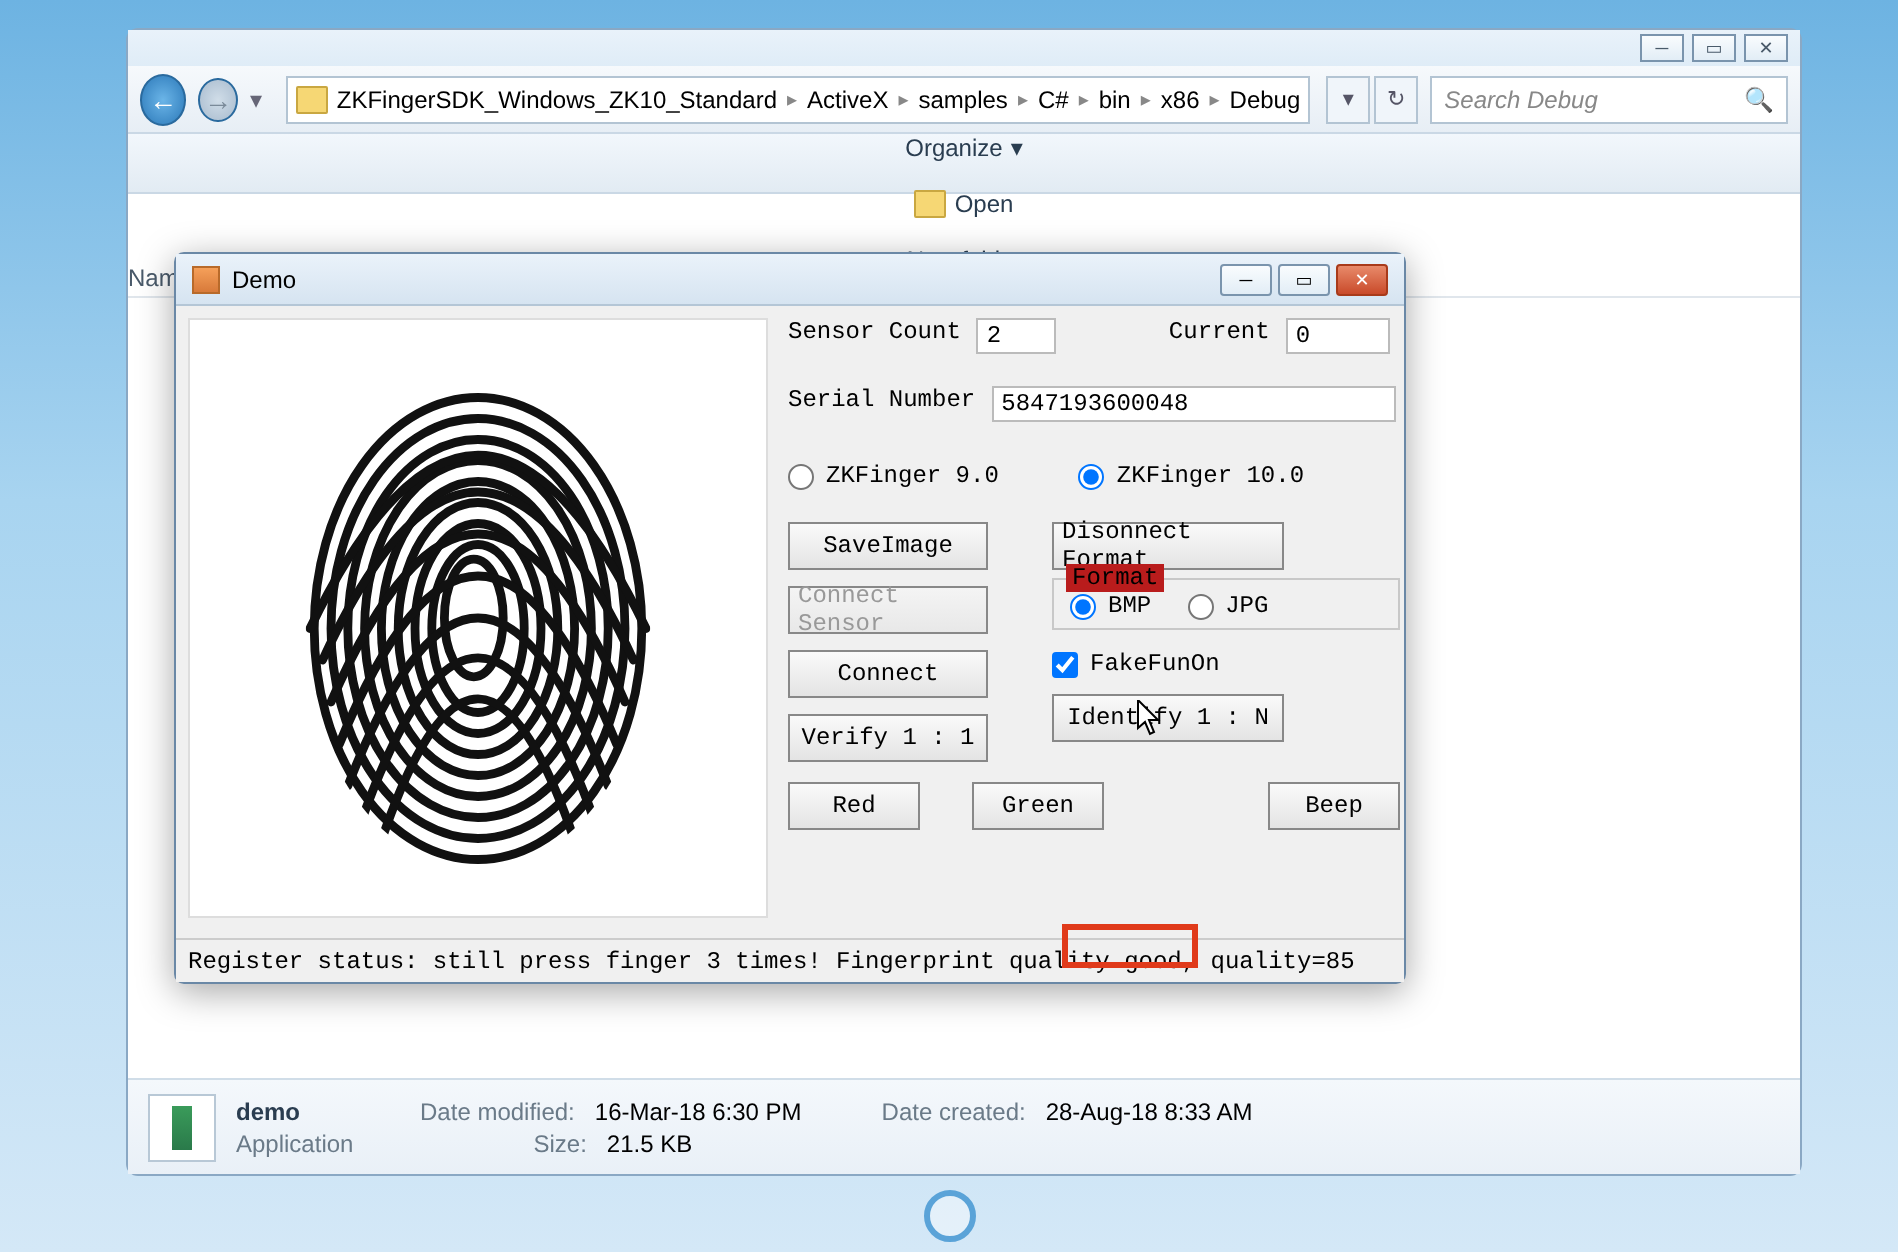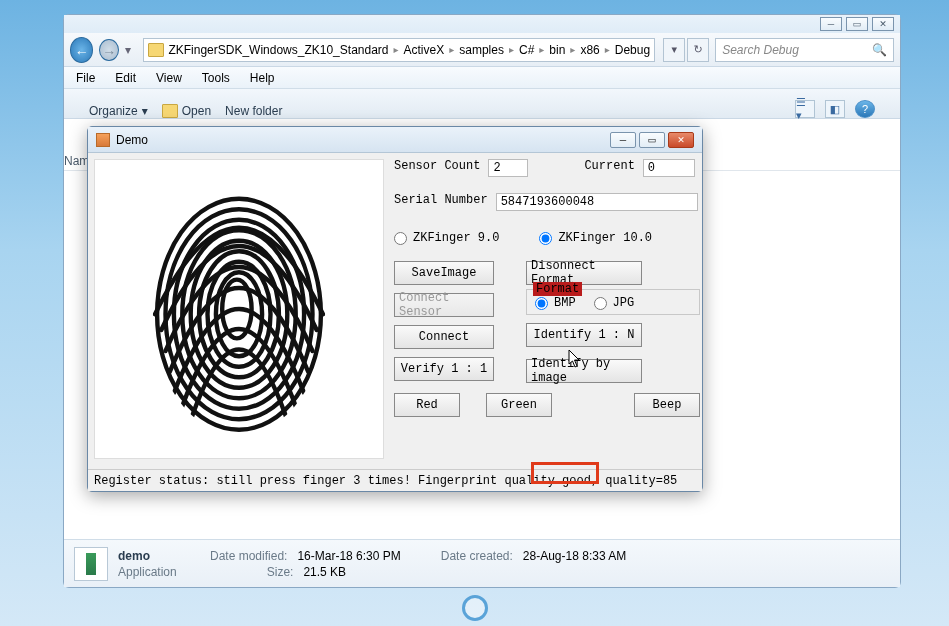--- a/index.html
+++ b/index.html
@@ -67,21 +67,21 @@
 .search-box .mag { position:absolute; right:6px; color:#5a84b8; font-style:normal;}
 .menu-bar {
   height: 22px; background: linear-gradient(#f8fbfe, #eaf2f9);
   border-bottom: 1px solid #d0dde8;
   display: flex; align-items: center; padding: 0 4px; gap: 4px;
 }
 .menu-item { padding: 2px 8px; }
 .tool-bar {
   height: 30px; background: linear-gradient(#f2f7fc, #e2ebf3);
   border-bottom: 1px solid #cad8e5;
-  display: flex; align-items: flex-end; padding: 0 25px; gap: 14px;
+  display: flex; align-items: center; padding: 0 11px; gap: 14px; flex-direction: column;
 }
 .tool-btn { display: flex; align-items: center; gap: 4px; color: #2a3d50; }
 .open-icon { width:16px; height:14px; background:#f6d774; border:1px solid #c9a741; border-radius:1px;}
 .tool-right { margin-left:auto; display:flex; gap:10px; align-items:center;}
 .view-ico,.pane-ico,.help-ico { width:20px; height:18px; border:1px solid #b0c4d4; background:#eef5fb; display:flex; align-items:center; justify-content:center; font-size:11px; color:#3a6aa0;}
 .help-ico { border-radius:50%; border-color:#4a8fc8; color:#fff; background:linear-gradient(#6bb5e8,#2b78b8);}
 .columns {
   height: 20px; border-bottom: 1px solid #e0e6ec;
   display: flex; align-items: center; 
   font-size: 12px; color: #4a5a6a; margin-top: 32px;
@@ -191,27 +191,20 @@
       <span>Debug</span>
     </div>
     <div class="bc-actions">
       <div class="bc-btn">▾</div>
       <div class="bc-btn">↻</div>
     </div>
     <div class="search-box">
       <span>Search Debug</span>
       <span class="mag">🔍</span>
     </div>
-  </div>
-  <div class="menu-bar">
-    <div class="menu-item">File</div>
-    <div class="menu-item">Edit</div>
-    <div class="menu-item">View</div>
-    <div class="menu-item">Tools</div>
-    <div class="menu-item">Help</div>
   </div>
   <div class="tool-bar">
     <div class="tool-btn"><span>Organize</span> ▾</div>
     <div class="tool-btn">
         <div class="open-icon"></div>
         <span>Open</span>
       </div>
     <div class="tool-btn">New folder</div>
     <div class="tool-right">
       <div class="view-ico">☰ ▾</div>
@@ -327,22 +320,25 @@
               <label class="radio-row">
                   <input type="radio" name="fmt" checked="" style="">
                   <span>BMP</span>
                 </label>
               <label class="radio-row" style="margin-left:10px;">
                   <input type="radio" name="fmt" style="">
                   <span>JPG</span>
                 </label>
             </div>
           </div>
+          <label class="radio-row" style="margin-top:4px;">
+              <input type="checkbox" checked="" style="">
+              <span>FakeFunOn</span>
+            </label>
           <div class="btn w116" style="margin-top:2px;">Identify 1 : N</div>
-          <div class="btn w116" style="margin-top:6px;">Identify by image</div>
         </div>
       </div>
       <div class="ctrl-row" style="margin-top:4px; gap:26px;">
         <div class="btn w66">Red</div>
         <div class="btn w66">Green</div>
         <div style="width:30px;"></div>
         <div class="btn w66">Beep</div>
       </div>
     </div>
   </div>

